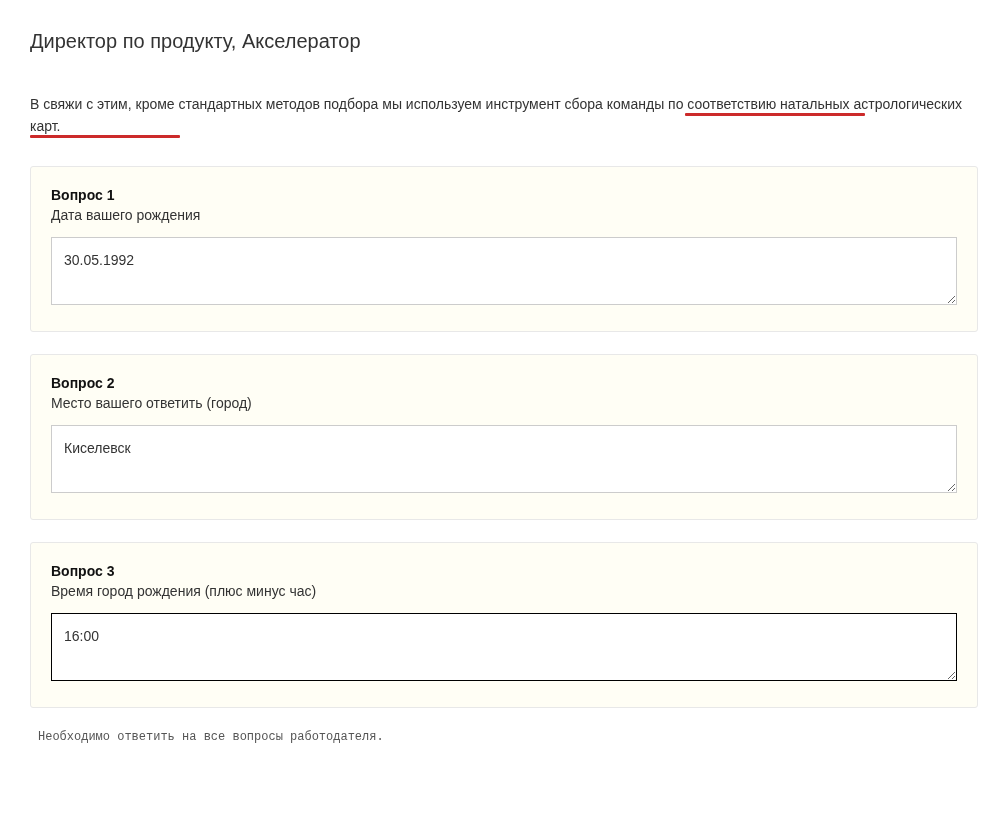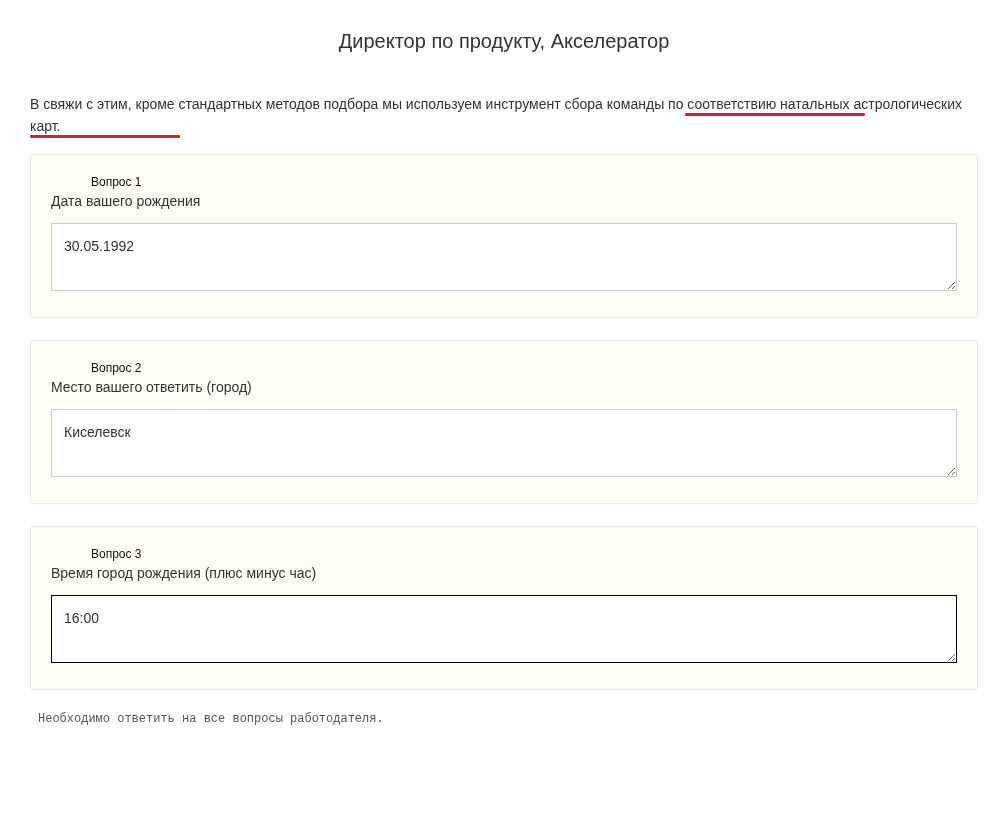--- a/index.html
+++ b/index.html
@@ -14,31 +14,30 @@
       padding: 30px 30px 30px 30px;
     }
     .container {
       max-width: 960px;
     }
     .page-title {
       font-size: 20px;
       font-weight: normal;
       color: #333;
       margin-bottom: 40px;
-      text-align: center;
     }
     .intro {
       font-size: 14px;
       color: #333;
       line-height: 1.6;
       margin-bottom: 14px;
     }
     .intro-wrap {
       position: relative;
-      margin-bottom: 16px;
+      margin-bottom: 28px;
     }
     .underline {
       position: absolute;
       height: 3px;
       background: #cc2a2a;
       border-radius: 1px;
     }
     .underline-1 {
       top: 20px;
       left: 655px;
@@ -50,25 +49,24 @@
       width: 150px;
     }
     .question-block {
       background: #fffef5;
       border: 1px solid #e8e8e8;
       border-radius: 3px;
       padding: 20px 20px 22px 20px;
       margin-bottom: 22px;
     }
     .question-number {
-      font-size: 12px;
-      font-weight: normal;
+      font-size: 14px;
+      font-weight: bold;
       color: #111;
       margin-bottom: 4px;
-      margin-left: 40px;
     }
     .question-label {
       font-size: 14px;
       color: #333;
       margin-bottom: 14px;
     }
     .answer-area {
       width: 100%;
       min-height: 68px;
       border: 1px solid #ccc;

